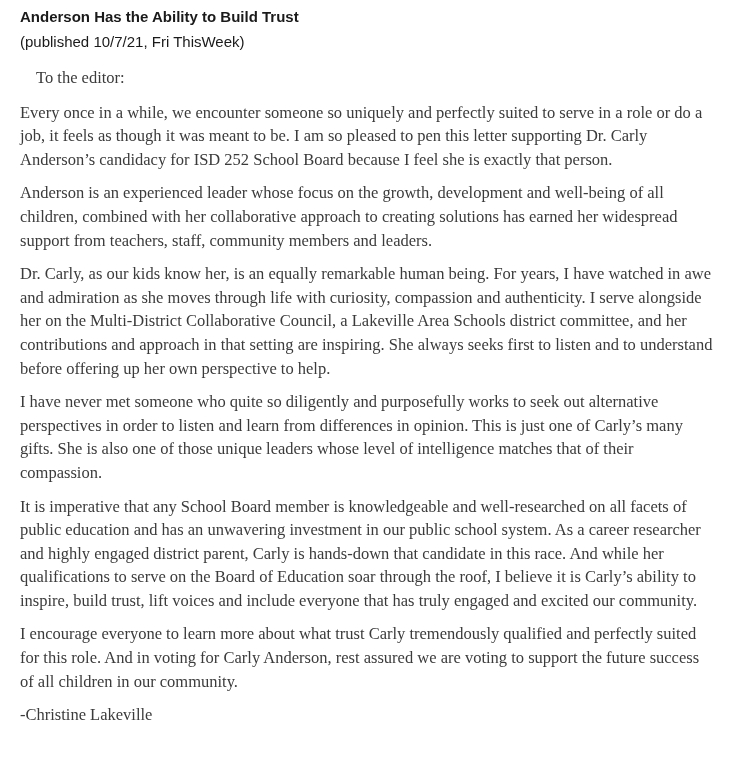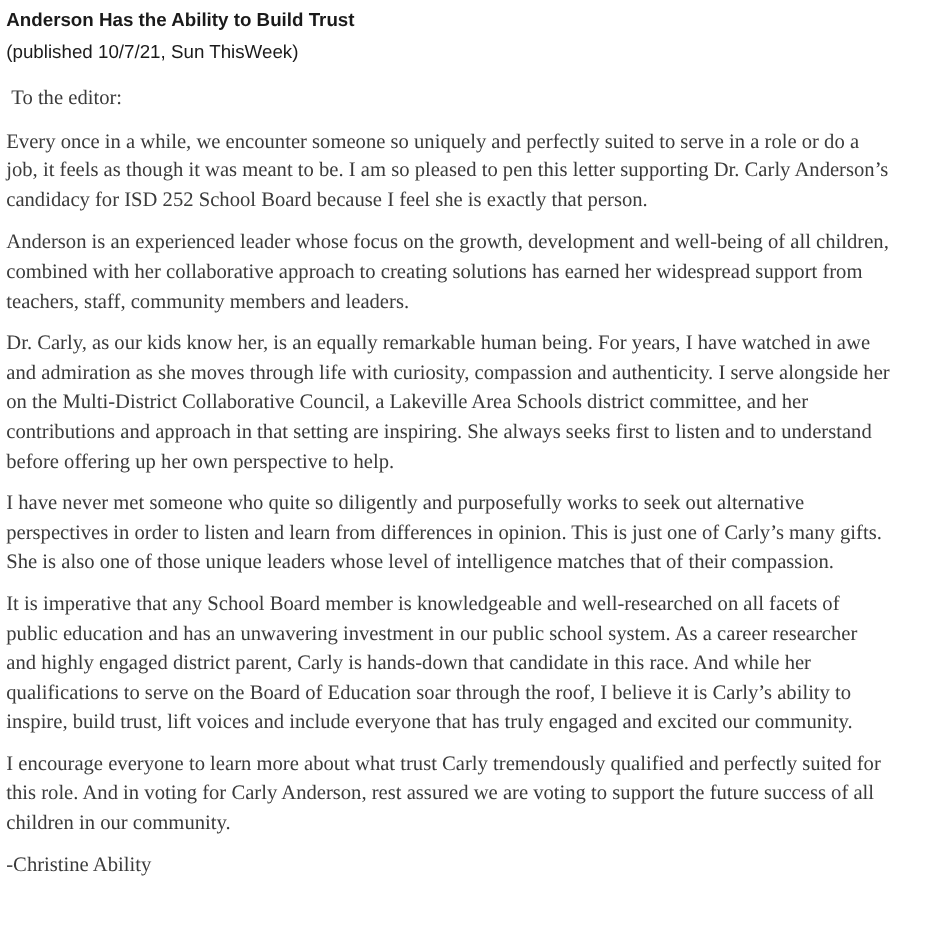--- a/index.html
+++ b/index.html
@@ -10,21 +10,21 @@
   body {
     width: 750px;
     height: 760px;
     overflow: hidden;
     box-sizing: border-box;
   }
   .page {
     width: 718px;
     height: 760px;
     box-sizing: border-box;
-    padding: 8px 5px 0 5px;
+    padding: 8px 5px 0 20px;
     background: #ffffff;
   }
   .doc-title {
     font-family: "Liberation Sans", sans-serif;
     font-size: 15px;
     font-weight: 700;
     color: #1a1a1a;
     margin: 0 0 7px 0;
     line-height: 18px;
   }
@@ -36,45 +36,45 @@
     margin: 0 0 15px 0;
     line-height: 18px;
   }
   .body-text {
     font-family: "Liberation Serif", "DejaVu Serif", serif;
     font-size: 16.5px;
     color: #3b3b3b;
     line-height: 23.6px;
   }
   .salutation {
-    margin: 0 0 11px 4px;
+    margin: 0 0 11px 16px;
   }
   .para {
     margin: 0 0 10px 0;
   }
   .signature {
     margin: 0;
   }
 </style>
 </head>
 <body>
 
 <div class="page">
   <h1 class="doc-title">Anderson Has the Ability to Build Trust</h1>
 
-  <p class="doc-subtitle">(published 10/7/21, Sun ThisWeek)</p>
+  <p class="doc-subtitle">(published 10/7/21, Fri ThisWeek)</p>
 
   <p class="body-text salutation">To the editor:</p>
 
   <p class="body-text para">Every once in a while, we encounter someone so uniquely and perfectly suited to serve in a role or do a job, it feels as though it was meant to be. I am so pleased to pen this letter supporting Dr. Carly Anderson’s candidacy for ISD 252 School Board because I feel she is exactly that person.</p>
 
   <p class="body-text para">Anderson is an experienced leader whose focus on the growth, development and well-being of all children, combined with her collaborative approach to creating solutions has earned her widespread support from teachers, staff, community members and leaders.</p>
 
   <p class="body-text para">Dr. Carly, as our kids know her, is an equally remarkable human being. For years, I have watched in awe and admiration as she moves through life with curiosity, compassion and authenticity. I serve alongside her on the Multi-District Collaborative Council, a Lakeville Area Schools district committee, and her contributions and approach in that setting are inspiring. She always seeks first to listen and to understand before offering up her own perspective to help.</p>
 
   <p class="body-text para">I have never met someone who quite so diligently and purposefully works to seek out alternative perspectives in order to listen and learn from differences in opinion. This is just one of Carly’s many gifts. She is also one of those unique leaders whose level of intelligence matches that of their compassion.</p>
 
   <p class="body-text para">It is imperative that any School Board member is knowledgeable and well-researched on all facets of public education and has an unwavering investment in our public school system. As a career researcher and highly engaged district parent, Carly is hands-down that candidate in this race. And while her qualifications to serve on the Board of Education soar through the roof, I believe it is Carly’s ability to inspire, build trust, lift voices and include everyone that has truly engaged and excited our community.</p>
 
   <p class="body-text para">I encourage everyone to learn more about what trust Carly tremendously qualified and perfectly suited for this role. And in voting for Carly Anderson, rest assured we are voting to support the future success of all children in our community.</p>
 
-  <p class="body-text signature">-Christine Ability</p>
+  <p class="body-text signature">-Christine Lakeville</p>
 </div>
 
 </body></html>

